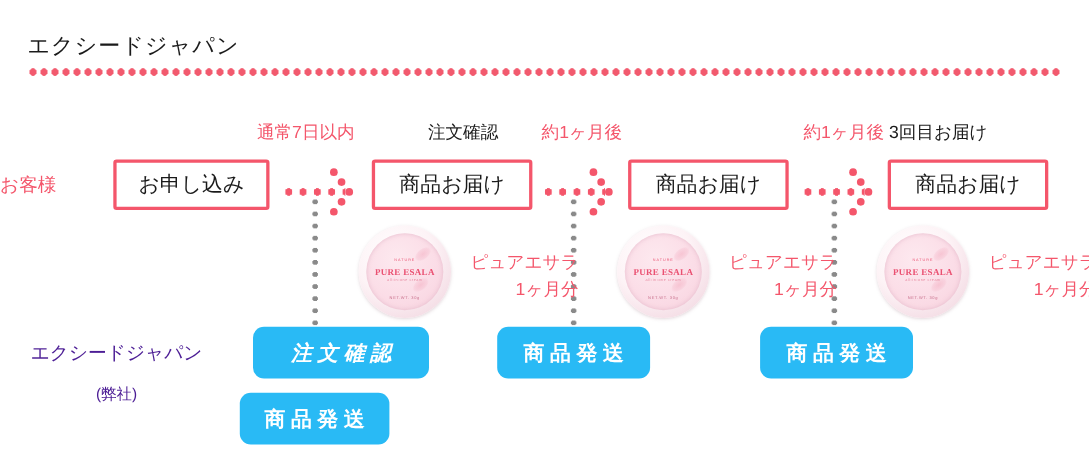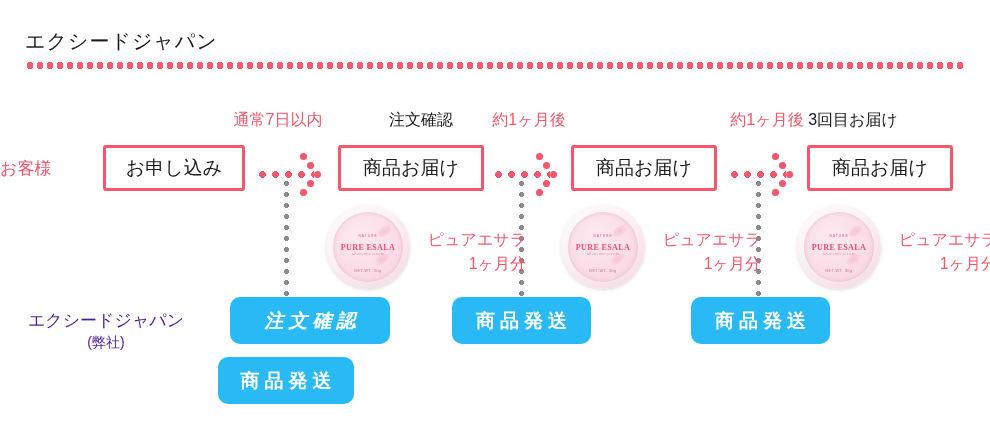--- a/index.html
+++ b/index.html
@@ -32,21 +32,21 @@
     position:absolute;white-space:nowrap;text-align:left;
   }
   .label-customer{
     left:0px;top:157px;width:96px;
     font-size:17px;color:#f4566b;
   }
   .label-company{
     left:0px;top:310px;width:212px;
     font-size:17px;color:#4c1d95;line-height:1.35;text-align:center;
   }
-  .label-company .sub{display:block;font-size:14px;}
+  .label-company .sub{display:block;font-size:14px;margin-top:16px;}
 
   
   .cap{
     position:absolute;top:110px;
     font-size:16px;white-space:nowrap;text-align:center;
   }
   .cap.pink{color:#f4566b;}
   .cap.dark{color:#1a1a1a;}
 
   

